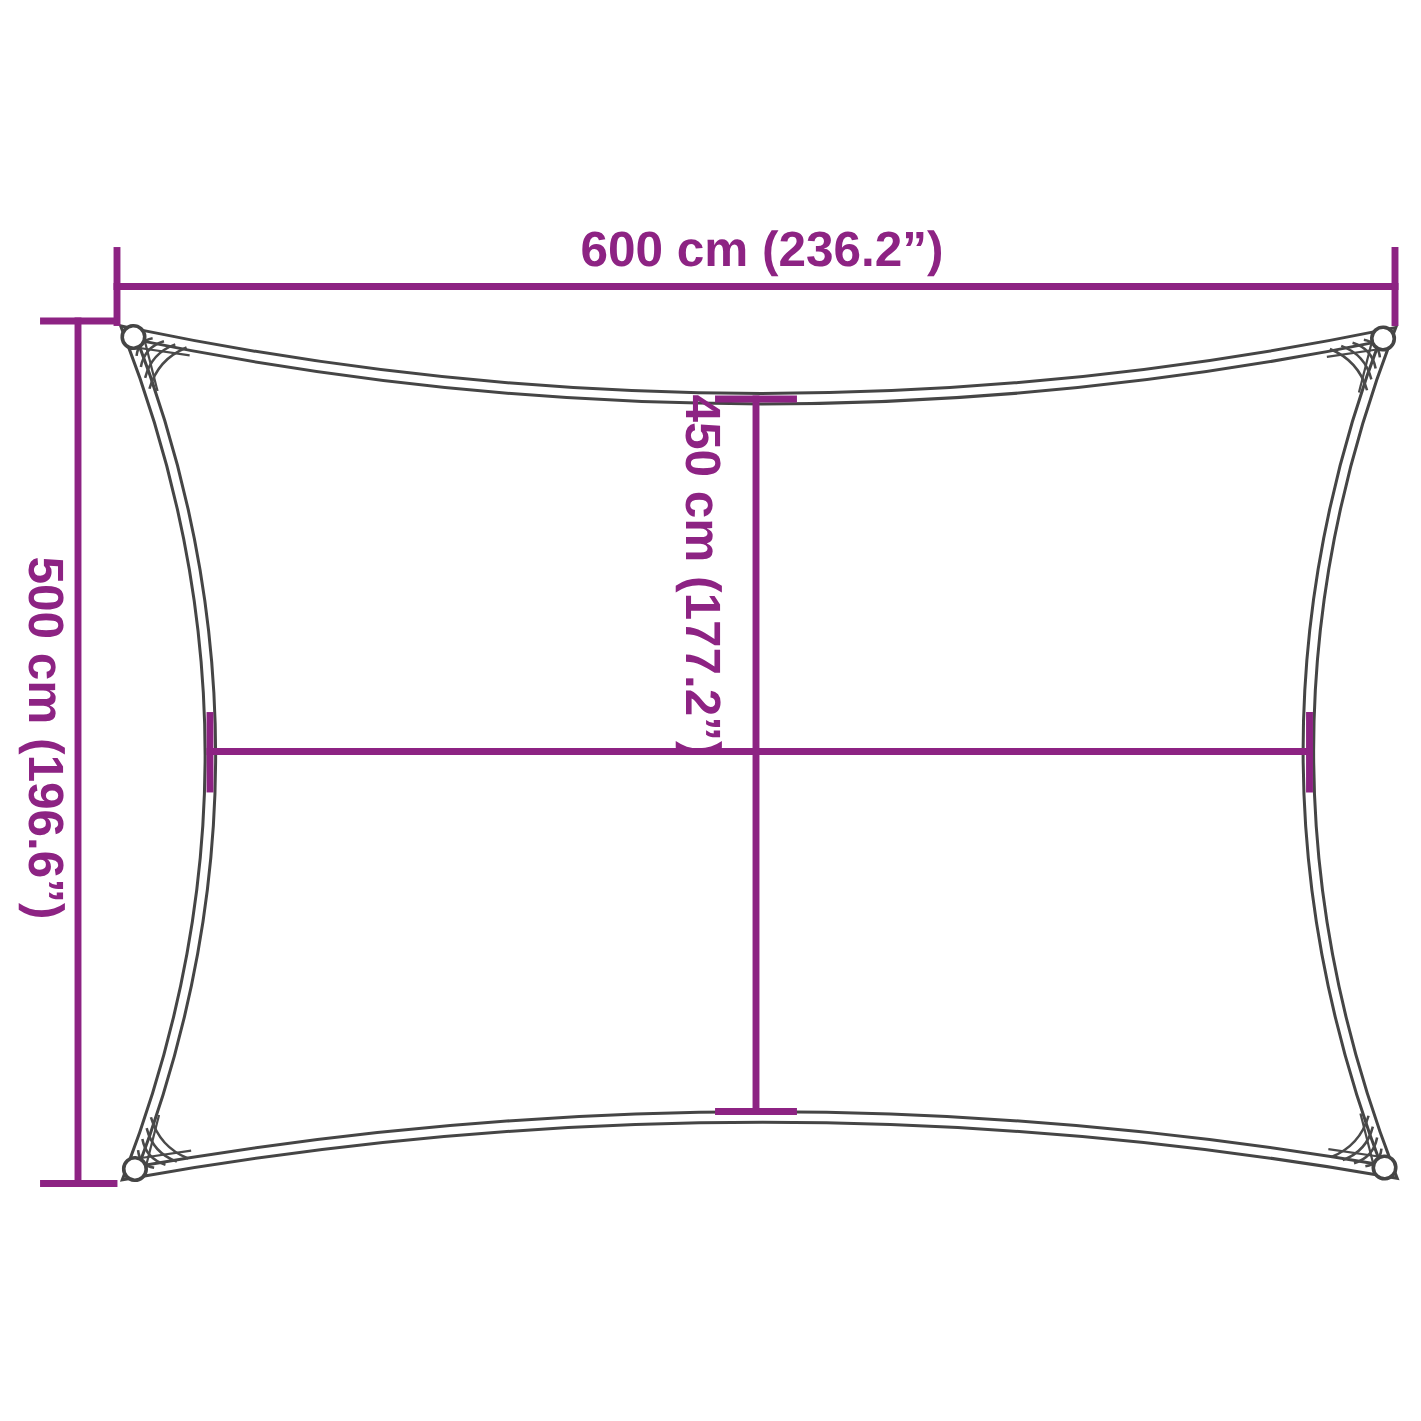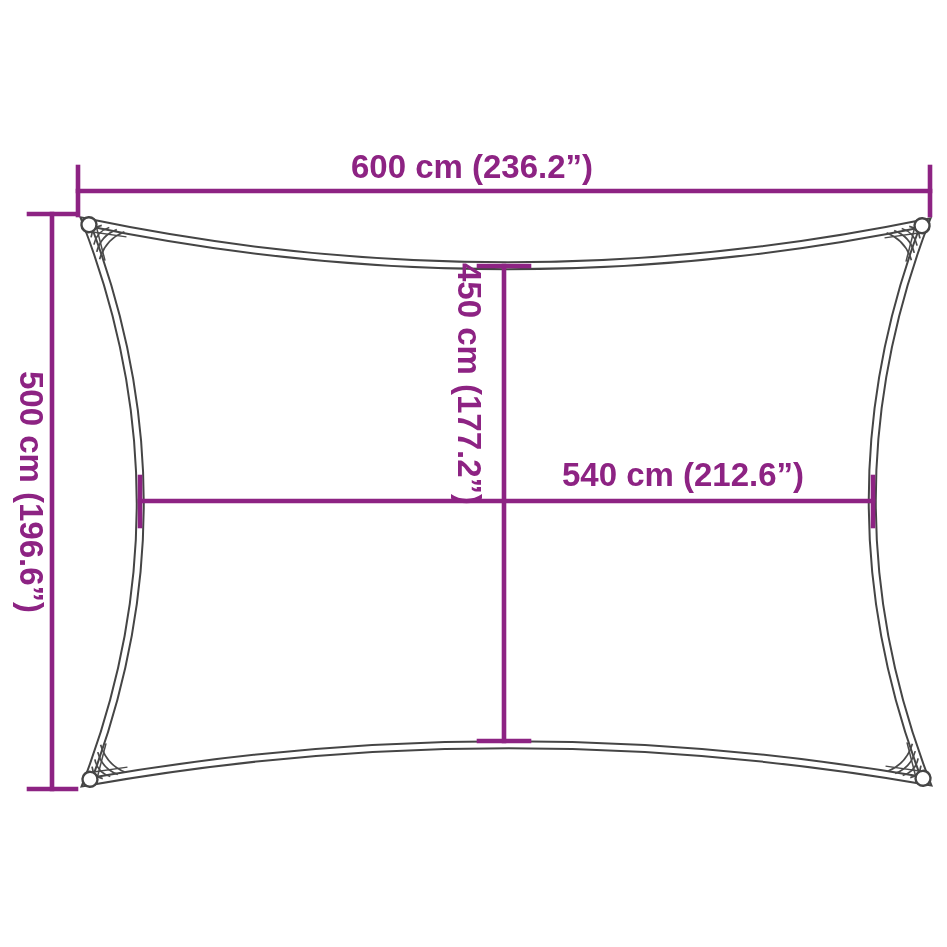--- a/index.html
+++ b/index.html
@@ -26,21 +26,21 @@
   .dim-label{
     position:absolute;
     font-weight:700;
     font-size:33px;
     line-height:1;
     color:var(--dim-color);
     white-space:nowrap;
     transform:translate(-50%,-50%);
   }
   .dim-label-vertical{transform:translate(-50%,-50%) rotate(90deg);}
-  .dim-label-top{left:472px;top:166px;}
+  .dim-label-top{left:508px;top:166px;}
   .dim-label-left{left:31px;top:492px;}
   .dim-label-center-v{left:469px;top:384px;}
   .dim-label-center-h{left:683px;top:474px;}
 </style>
 </head>
 <body>
 
 <div class="stage">
 
   <svg class="diagram-svg" width="947" height="947" viewBox="0 0 947 947">
@@ -114,15 +114,14 @@
       <line class="dim-stroke" x1="873" y1="477" x2="873" y2="526"></line>
     </g>
   </svg>
 
   <div class="dim-label dim-label-top">600 cm (236.2”)</div>
 
   <div class="dim-label dim-label-vertical dim-label-left">500 cm (196.6”)</div>
 
   <div class="dim-label dim-label-vertical dim-label-center-v">450 cm (177.2”)</div>
 
-  <div class="dim-label dim-label-center-h">540 cm (212.6”)</div>
 
 </div>
 
 </body></html>

